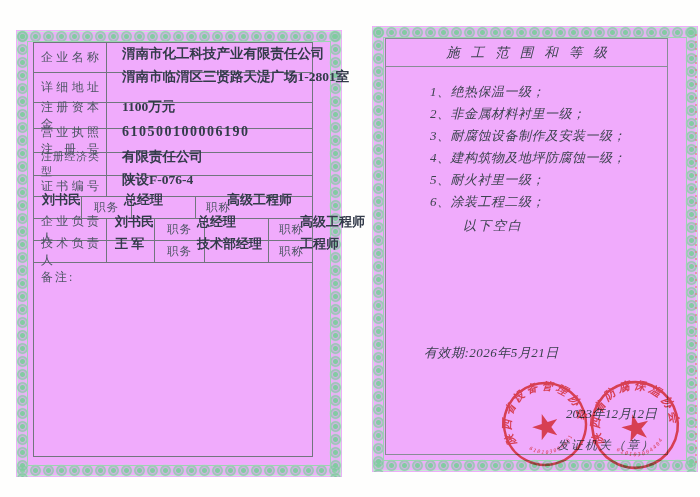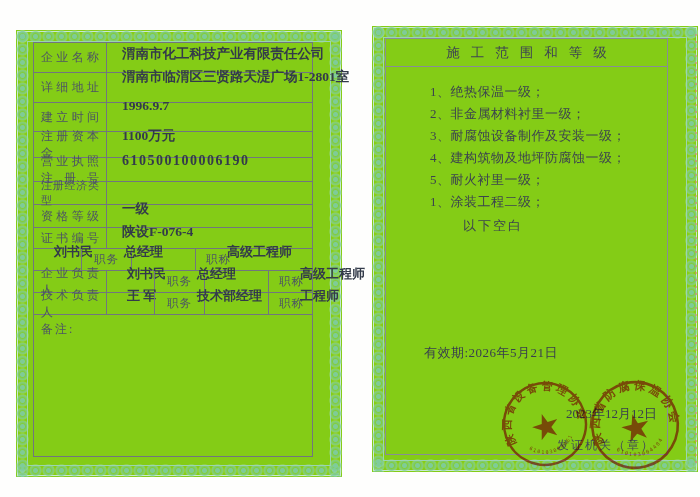--- a/index.html
+++ b/index.html
@@ -1,19 +1,19 @@
 <!DOCTYPE html>
 <html><head>
 <meta charset="utf-8">
 <style>
   html,body{margin:0;padding:0;background:#ffffff;}
   .canvas{position:relative;width:700px;height:497px;background:#fefefd;overflow:hidden;
           font-family:"Liberation Serif","DejaVu Serif",serif;color:#3a4150;}
   
-  .page{position:absolute;background:#84cc16;}
+  .page{position:absolute;background:#f0abfc;}
   .page-left{left:16px;top:30px;width:326px;height:447px;}
   .page-right{left:372px;top:26px;width:326px;height:446px;}
   .lace-top,.lace-bottom{position:absolute;left:0;right:0;height:13px;background-repeat:repeat-x;background-size:13px 13px;
      background-image:radial-gradient(circle at 6.5px 6.5px, rgba(126,204,158,.95) 2px, rgba(126,204,158,.30) 3px, rgba(126,204,158,.80) 4.8px, rgba(170,224,192,.35) 5.8px, transparent 6.8px);}
   .lace-top{top:0;} .lace-bottom{bottom:0;}
   .lace-left,.lace-right{position:absolute;top:0;bottom:0;width:13px;background-repeat:repeat-y;background-size:13px 13px;
      background-image:radial-gradient(circle at 6.5px 6.5px, rgba(126,204,158,.95) 2px, rgba(126,204,158,.30) 3px, rgba(126,204,158,.80) 4.8px, rgba(170,224,192,.35) 5.8px, transparent 6.8px);}
   .lace-left{left:0;} .lace-right{right:0;}
   .lace-line{position:absolute;inset:11px;border:1px solid #9bd5b1;pointer-events:none;}
   .lace-outer{position:absolute;inset:1px;border:1px solid #c6e9d3;pointer-events:none;}
@@ -35,26 +35,26 @@
   .fval-first{top:2px;}
   .fval-num{font-size:14px;letter-spacing:1.5px;}
   .pcell{position:relative;box-sizing:border-box;border-left:1px solid #71767e;
          display:flex;align-items:center;justify-content:center;}
   .pc-name{width:47px;flex:0 0 47px;border-left:none;}
   .pc-dlab{width:50px;flex:0 0 50px;}
   .pc-duty{width:64px;flex:0 0 64px;}
   .pc-tlab{width:46px;flex:0 0 46px;}
   .pc-title{flex:1;border-left:none;}
   .plabel{font-size:11.5px;color:#4d5564;letter-spacing:1px;}
-  .typed{position:absolute;top:-6px;left:20px;white-space:nowrap;font-size:13px;font-weight:600;color:#333b4a;}
+  .typed{position:absolute;top:-6px;left:8px;white-space:nowrap;font-size:13px;font-weight:600;color:#333b4a;}
   .typed-duty{left:-8px;}
   .typed-title{left:-14px;}
   .remark{position:absolute;top:6px;left:7px;font-size:12px;letter-spacing:2px;color:#4d5564;}
   
-  .frame{position:absolute;left:13px;top:12px;width:283px;height:417px;border:1px solid #888d96;box-sizing:border-box;}
+  .frame{position:absolute;left:13px;top:12px;width:283px;height:417px;border:1px solid #888d96;box-sizing:border-box;font-style:italic;}
   .frame-title{position:absolute;top:0;left:0;right:0;height:27px;border-bottom:1px solid #888d96;
       display:flex;align-items:center;justify-content:center;font-size:13.5px;letter-spacing:11px;
       text-indent:11px;color:#3e4552;font-weight:500;}
   .scope-item{position:absolute;left:44px;white-space:nowrap;font-size:13px;color:#3c434f;letter-spacing:.5px;}
   .blank-note{position:absolute;left:77px;top:178px;font-size:13px;color:#3c434f;letter-spacing:2px;}
   .validity{position:absolute;left:38px;top:305px;font-size:13px;color:#39404e;letter-spacing:.5px;text-align:right;}
   .issue-date{position:absolute;left:180px;top:366px;font-size:13px;color:#39404e;z-index:2;}
   .issuer{position:absolute;left:171px;top:398px;font-size:12px;letter-spacing:2px;color:#444b58;z-index:2;}
   .seal{position:absolute;z-index:3;mix-blend-mode:multiply;opacity:.88;}
   .seal-1{left:115px;top:341px;width:88px;height:88px;transform:rotate(-18deg);}
@@ -87,55 +87,42 @@
           </div>
       </div>
       <div class="trow" style="height:30px">
         <div class="lab">
             <span>详细地址</span>
           </div>
         <div class="vcell">
             <span class="fval">渭南市临渭区三贤路天湜广场1-2801室</span>
           </div>
       </div>
-      <div class="trow" style="height:29px">
-        <div class="lab">
-            <span>建立时间</span>
-          </div>
-        <div class="vcell">
-            <span class="fval">1996.9.7</span>
-          </div>
-      </div>
       <div class="trow" style="height:26px">
         <div class="lab">
             <span>注册资本金</span>
           </div>
         <div class="vcell">
             <span class="fval">1100万元</span>
           </div>
       </div>
       <div class="trow" style="height:24px">
         <div class="lab lab-sm">
             <span>营业执照注册号</span>
           </div>
         <div class="vcell">
             <span class="fval fval-num">610500100006190</span>
           </div>
       </div>
       <div class="trow" style="height:23px">
         <div class="lab lab-md">
             <span>注册经济类型</span>
           </div>
-      </div>
-      <div class="trow" style="height:23px">
-        <div class="lab">
-            <span>资格等级</span>
-          </div>
-        <div class="vcell">
-            <span class="fval">一级</span>
+        <div class="vcell">
+            <span class="fval">有限责任公司</span>
           </div>
       </div>
       <div class="trow" style="height:21px">
         <div class="lab">
             <span>证书编号</span>
           </div>
         <div class="vcell">
             <span class="fval">陕设F-076-4</span>
           </div>
       </div>
@@ -214,21 +201,21 @@
     <div class="perf"></div>
 
     <div class="frame">
       <div class="frame-title">施工范围和等级</div>
 
       <div class="scope-item" style="top:44px">1、绝热保温一级；</div>
       <div class="scope-item" style="top:66px">2、非金属材料衬里一级；</div>
       <div class="scope-item" style="top:88px">3、耐腐蚀设备制作及安装一级；</div>
       <div class="scope-item" style="top:110px">4、建构筑物及地坪防腐蚀一级；</div>
       <div class="scope-item" style="top:132px">5、耐火衬里一级；</div>
-      <div class="scope-item" style="top:154px">1、涂装工程二级；</div>
+      <div class="scope-item" style="top:154px">6、涂装工程二级；</div>
       <div class="blank-note">以下空白</div>
 
       <div class="validity">有效期:2026年5月21日</div>
       <div class="issue-date">2023年12月12日</div>
       <div class="issuer">发证机关（章）</div>
 
       <svg class="seal seal-1" viewBox="0 0 100 100">
         <defs>
           <path id="a1t" d="M 14.65 66.5 A 39 39 0 1 1 85.35 66.5" fill="none"></path>
           <path id="a1b" d="M 24 71.9 A 34 34 0 0 0 76 71.9" fill="none"></path>

